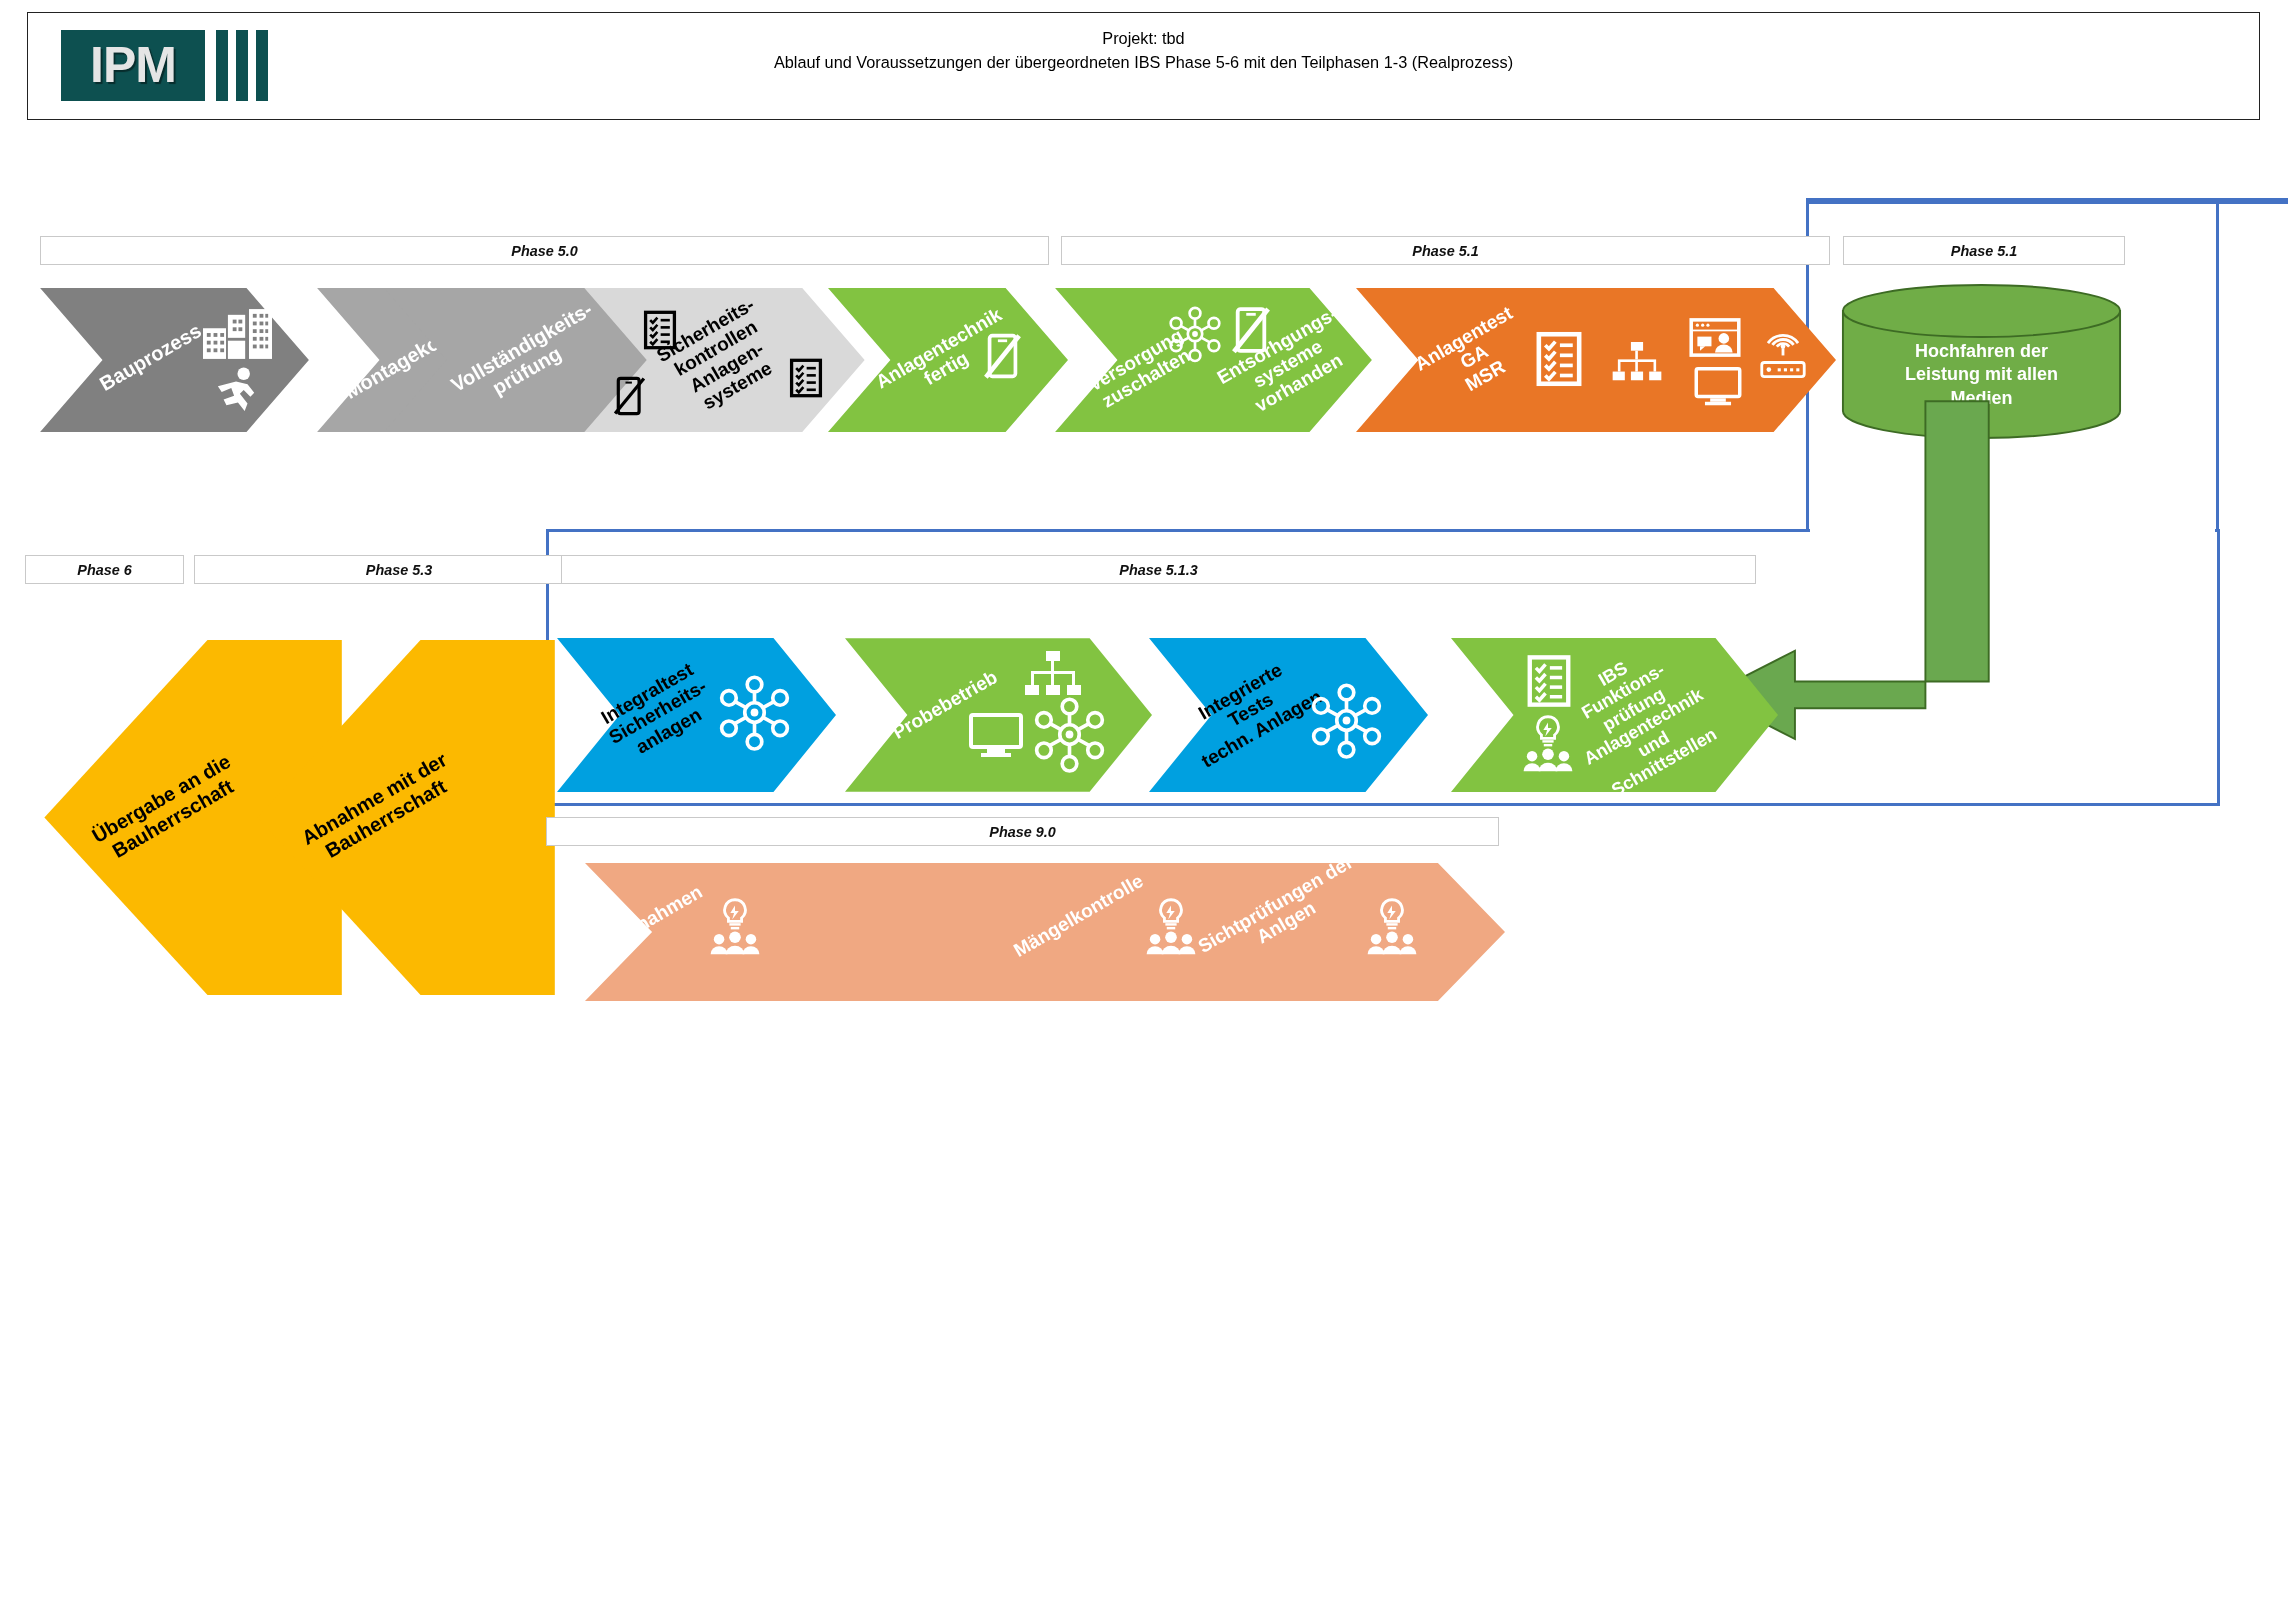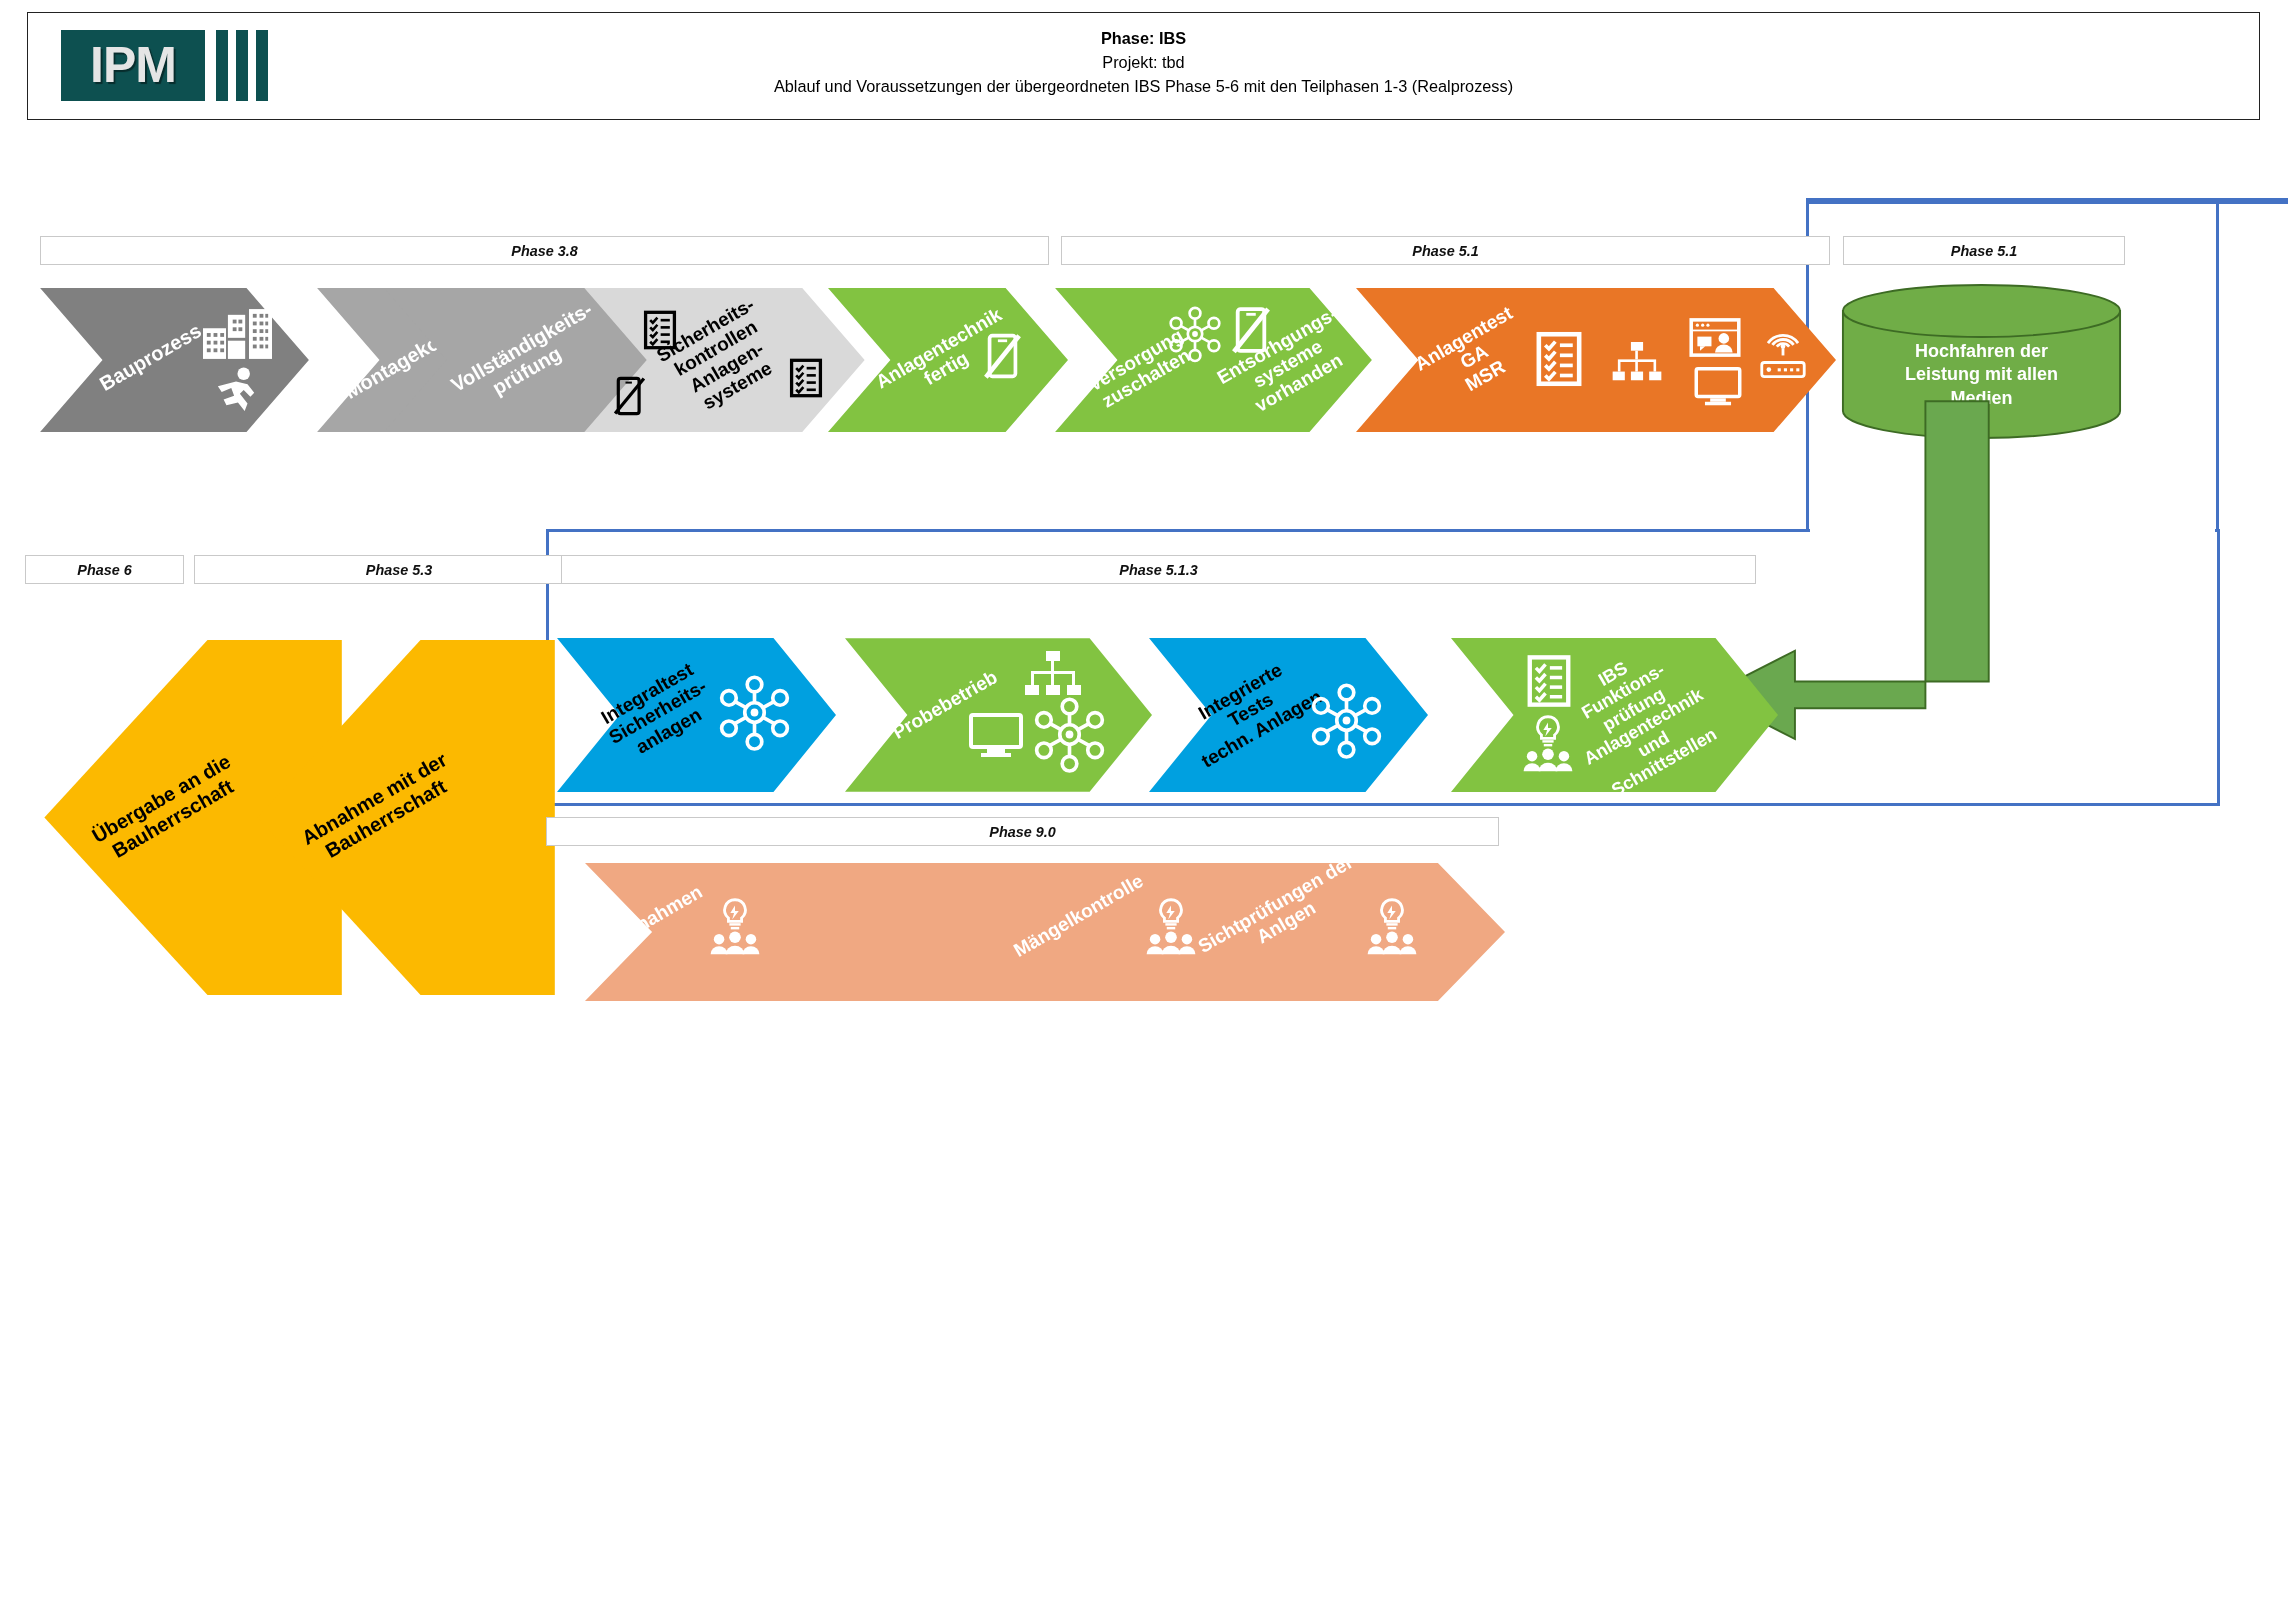--- a/index.html
+++ b/index.html
@@ -44,33 +44,32 @@
   <div class="header-box">
     <div class="logo">
       <span class="logo-text">IPM</span>
     </div>
     <div class="logo-bars">
         <i></i>
         <i></i>
         <i></i>
       </div>
     <div class="hdr-lines">
-      <div class="hdr-l1">Phase: IBS</div>
       <div class="hdr-l2">Projekt: tbd</div>
       <div class="hdr-l3">Ablauf und Voraussetzungen der übergeordneten IBS Phase 5-6 mit den Teilphasen 1-3 (Realprozess)</div>
     </div>
   </div>
 
   <div class="blue-box" style="left:1806px;top:198px;width:658px;height:0px;"></div>
   <div class="blue-box" style="left:1806px;top:198px;width:413px;height:332px;border-bottom:none;"></div>
   <div class="blue-box" style="left:546px;top:529px;width:1674px;height:277px;"></div>
   <div style="position:absolute;left:1810px;top:526px;width:405px;height:6.7px;background:#fff;"></div>
 
   <div class="phase-bar" style="left:40px;top:236px;width:1009px;">
-      <span>Phase 3.8</span>
+      <span>Phase 5.0</span>
     </div>
   <div class="phase-bar" style="left:1061px;top:236px;width:769px;">
       <span>Phase 5.1</span>
     </div>
   <div class="phase-bar" style="left:1843px;top:236px;width:282px;">
       <span>Phase 5.1</span>
     </div>
 
   <div class="chev" style="left:40px;top:288px;width:269px;height:144px;">
     <svg width="269" height="144" viewBox="0 0 280 150">

